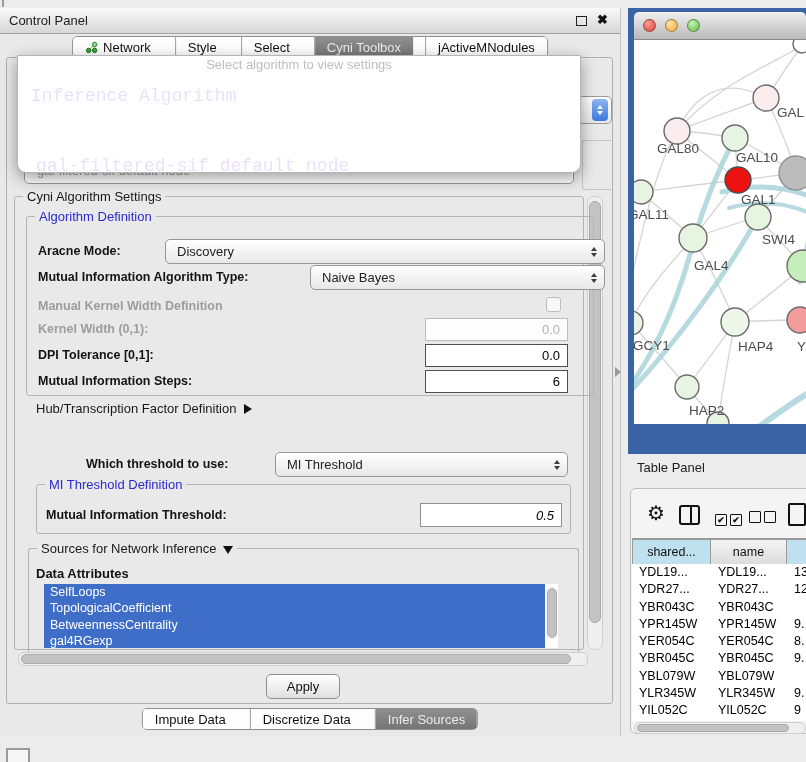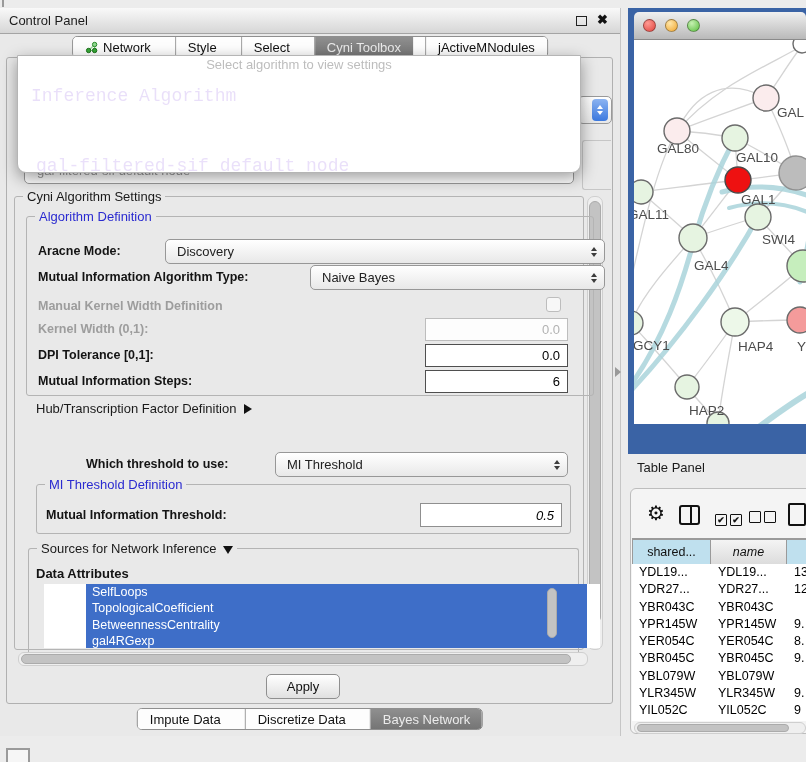--- a/index.html
+++ b/index.html
@@ -50,21 +50,21 @@
   .frag-combo .val{font-size:13px;color:#9a9a9a;line-height:24px;padding-left:12px;white-space:nowrap;}
   .blue-step{position:absolute;right:3px;top:2px;width:16px;height:22px;border-radius:4px;
       background:linear-gradient(#8cb4f2,#3c79df);display:flex;flex-direction:column;align-items:center;justify-content:center;}
   .blue-step .w-up{width:0;height:0;border-left:3px solid transparent;border-right:3px solid transparent;border-bottom:4px solid #fff;margin-bottom:2px;}
   .blue-step .w-dn{width:0;height:0;border-left:3px solid transparent;border-right:3px solid transparent;border-top:4px solid #fff;}
   
   .sbar-v{position:absolute;background:#efefef;border:1px solid #cfcfcf;border-radius:7px;}
   .sbar-h{position:absolute;background:#efefef;border:1px solid #cfcfcf;border-radius:6px;}
   .thumb{position:absolute;background:#c3c3c3;border:1px solid #ababab;border-radius:6px;}
   
-  #attr-list{position:absolute;left:44px;top:576px;width:514px;height:64px;background:#fff;overflow:hidden;padding-left:42px;}
+  #attr-list{position:absolute;left:44px;top:576px;width:514px;height:64px;background:#fff;overflow:hidden;}
   .attr-item{width:501px;height:16.3px;background:#3e6ec8;color:#fff;font-size:12.5px;line-height:16.3px;padding-left:6px;box-sizing:border-box;white-space:nowrap;}
   
   .btn{position:absolute;border:1px solid #8f8f8f;border-radius:5px;background:linear-gradient(#ffffff,#e0e0e0);
        font-size:13px;text-align:center;color:#111;}
   .expand-right{display:inline-block;width:0;height:0;border-top:5.5px solid transparent;border-bottom:5.5px solid transparent;border-left:8px solid #111;margin-left:8px;vertical-align:-1px;}
   .expand-down{display:inline-block;width:0;height:0;border-left:5.5px solid transparent;border-right:5.5px solid transparent;border-top:8px solid #111;margin-left:6px;vertical-align:-1px;}
   
   #net-frame{position:absolute;left:628px;top:8px;width:178px;height:446px;background:#3a63a5;}
   #net-win{position:absolute;left:6px;top:4px;width:172px;height:412px;}
   #net-titlebar{position:absolute;left:0;top:0;width:172px;height:28px;border-radius:5px 5px 0 0;
@@ -232,21 +232,21 @@
 
   <div class="btn" style="left:266px;top:666px;width:72px;height:23px;line-height:23px;">Apply</div>
   <div id="bottom-tabs" class="tabbar" style="top:700px;left:50%;transform:translateX(-50%);">
       <div class="tab">
         <span>Impute Data</span>
       </div>
       <div class="tab">
         <span>Discretize Data</span>
       </div>
       <div class="tab sel">
-        <span>Bayes Network</span>
+        <span>Infer Sources</span>
       </div>
     </div>
 </div>
 
 <div id="splitter-arrow"></div>
 
 <div id="net-frame">
   <div id="net-win">
     <div id="net-titlebar">
       <span class="tl red"></span>
@@ -322,21 +322,21 @@
   <span class="ticon" style="left:84px;top:20px;">
     <span class="cbx">✔</span><span class="cbx">✔</span>
   </span>
   <span class="ticon" style="left:118px;top:20px;">
     <span class="cbx"></span><span class="cbx"></span>
   </span>
   <span class="ticon page" style="left:157px;top:14px;"></span>
 </div>
 <div id="tbl-head">
     <div class="hcell selcol" style="width: 79px;">shared...</div>
-    <div class="hcell" style="width: 76px; font-style: italic;">name</div>
+    <div class="hcell" style="width: 76px;">name</div>
     <div class="hcell selcol" style="width: 60px;">A</div>
   </div>
 <div id="tbl-rows">
     <div class="trow">
       <div class="tcell" style="width: 79px;">YDL19...</div>
       <div class="tcell" style="width: 76px;">YDL19...</div>
       <div class="tcell" style="width: 60px;">13</div>
     </div>
     <div class="trow">
       <div class="tcell" style="width: 79px;">YDR27...</div>

